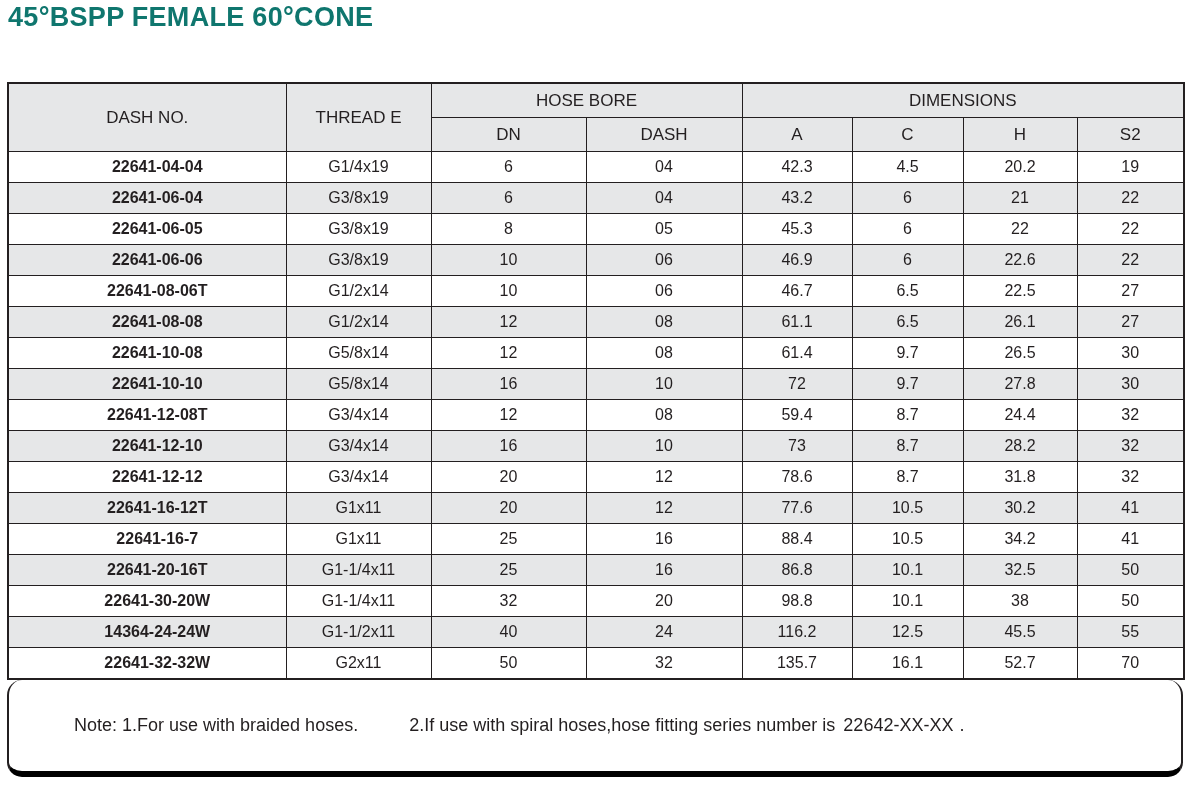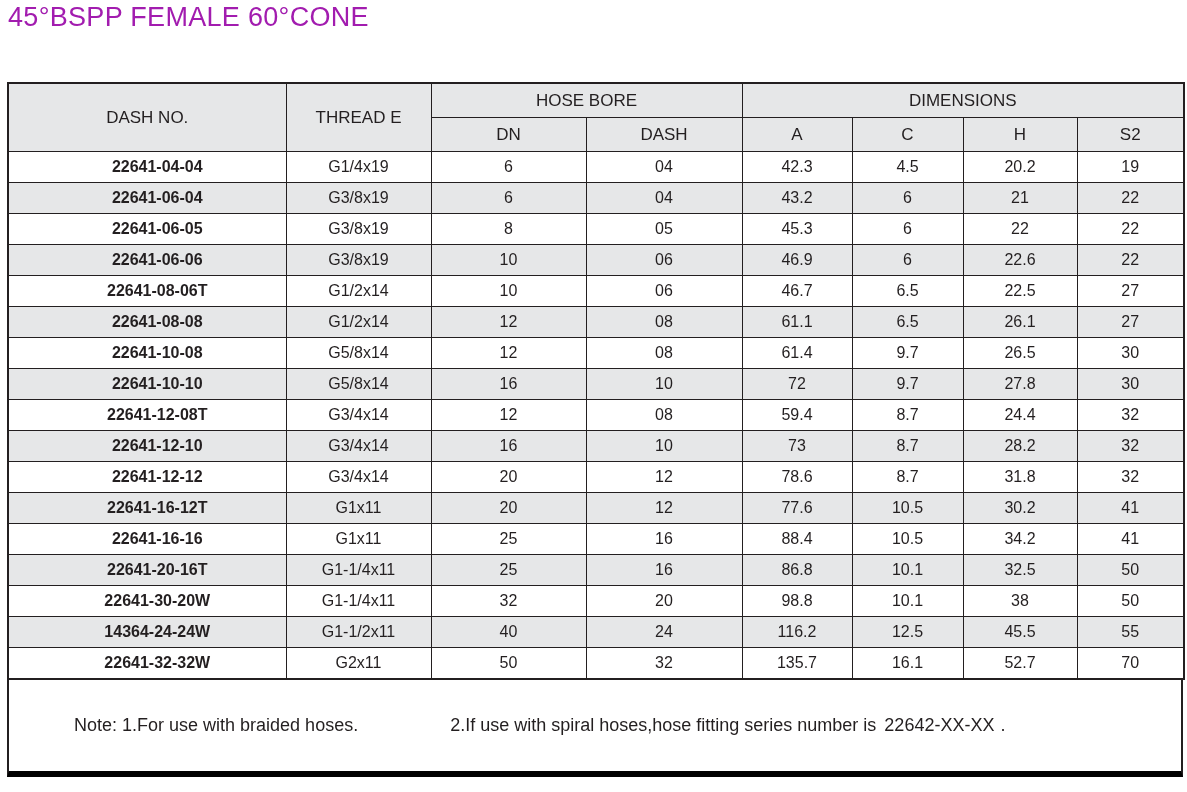--- a/index.html
+++ b/index.html
@@ -10,23 +10,23 @@
     background: #ffffff;
     overflow: hidden;
     font-family: "Liberation Sans", sans-serif;
     color: #231f20;
   }
   .page-title {
     position: absolute;
     left: 8px;
     top: 2px;
     font-size: 27px;
-    font-weight: 400;
+    font-weight: 700;
     letter-spacing: 0.3px;
-    color: #a21caf;
+    color: #0f766e;
     white-space: nowrap;
   }
   .sheet {
     position: absolute;
     left: 7px;
     top: 82px;
     width: 1176px;
   }
   table.spec-table {
     border-collapse: collapse;
@@ -64,23 +64,24 @@
   .note-box {
     box-sizing: border-box;
     width: 1176px;
     height: 97px;
     border-left: 2px solid var(--border-color, #231f20);
     border-right: 2px solid var(--border-color, #231f20);
     border-bottom: 6px solid #000000;
     display: flex;
     align-items: center;
     font-size: 18px;
+    border-radius: 15px;
   }
   .note-1 { margin-left: 65px; white-space: nowrap; }
-  .note-2 { margin-left: 92px; white-space: nowrap; }
+  .note-2 { margin-left: 51px; white-space: nowrap; }
   .note-2-series { margin-left: 8px; white-space: nowrap; }
   .note-2-period { margin-left: 6px; }
 </style>
 </head>
 <body>
 
 <div class="page-title">45°BSPP FEMALE 60°CONE</div>
 
 <div class="sheet">
   <table class="spec-table">
@@ -225,21 +226,21 @@
           <td class="part-no">22641-16-12T</td>
           <td>G1x11</td>
           <td>20</td>
           <td>12</td>
           <td>77.6</td>
           <td>10.5</td>
           <td>30.2</td>
           <td>41</td>
         </tr>
         <tr>
-          <td class="part-no">22641-16-16</td>
+          <td class="part-no">22641-16-7</td>
           <td>G1x11</td>
           <td>25</td>
           <td>16</td>
           <td>88.4</td>
           <td>10.5</td>
           <td>34.2</td>
           <td>41</td>
         </tr>
         <tr>
           <td class="part-no">22641-20-16T</td>

